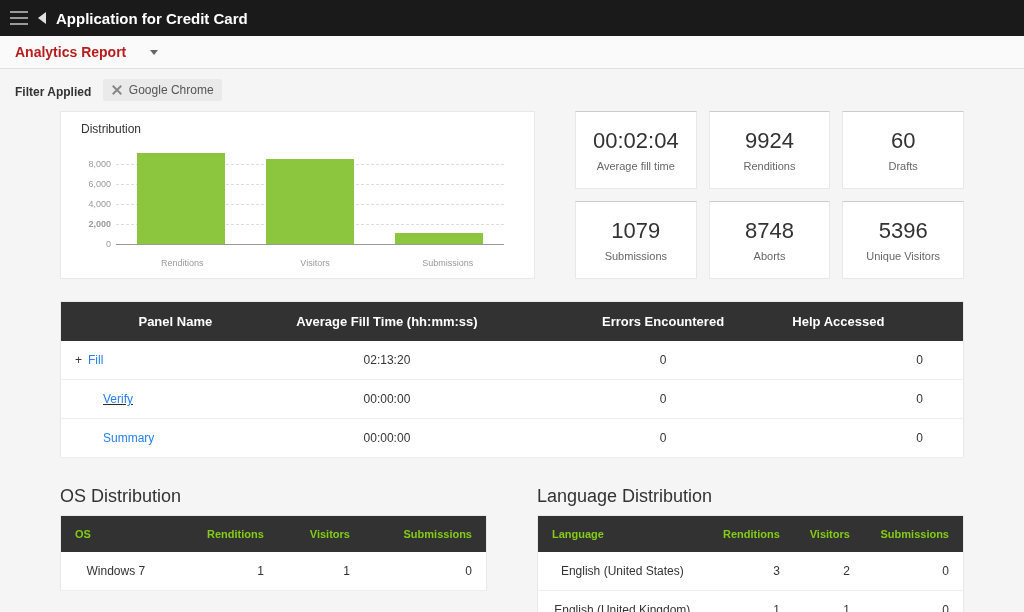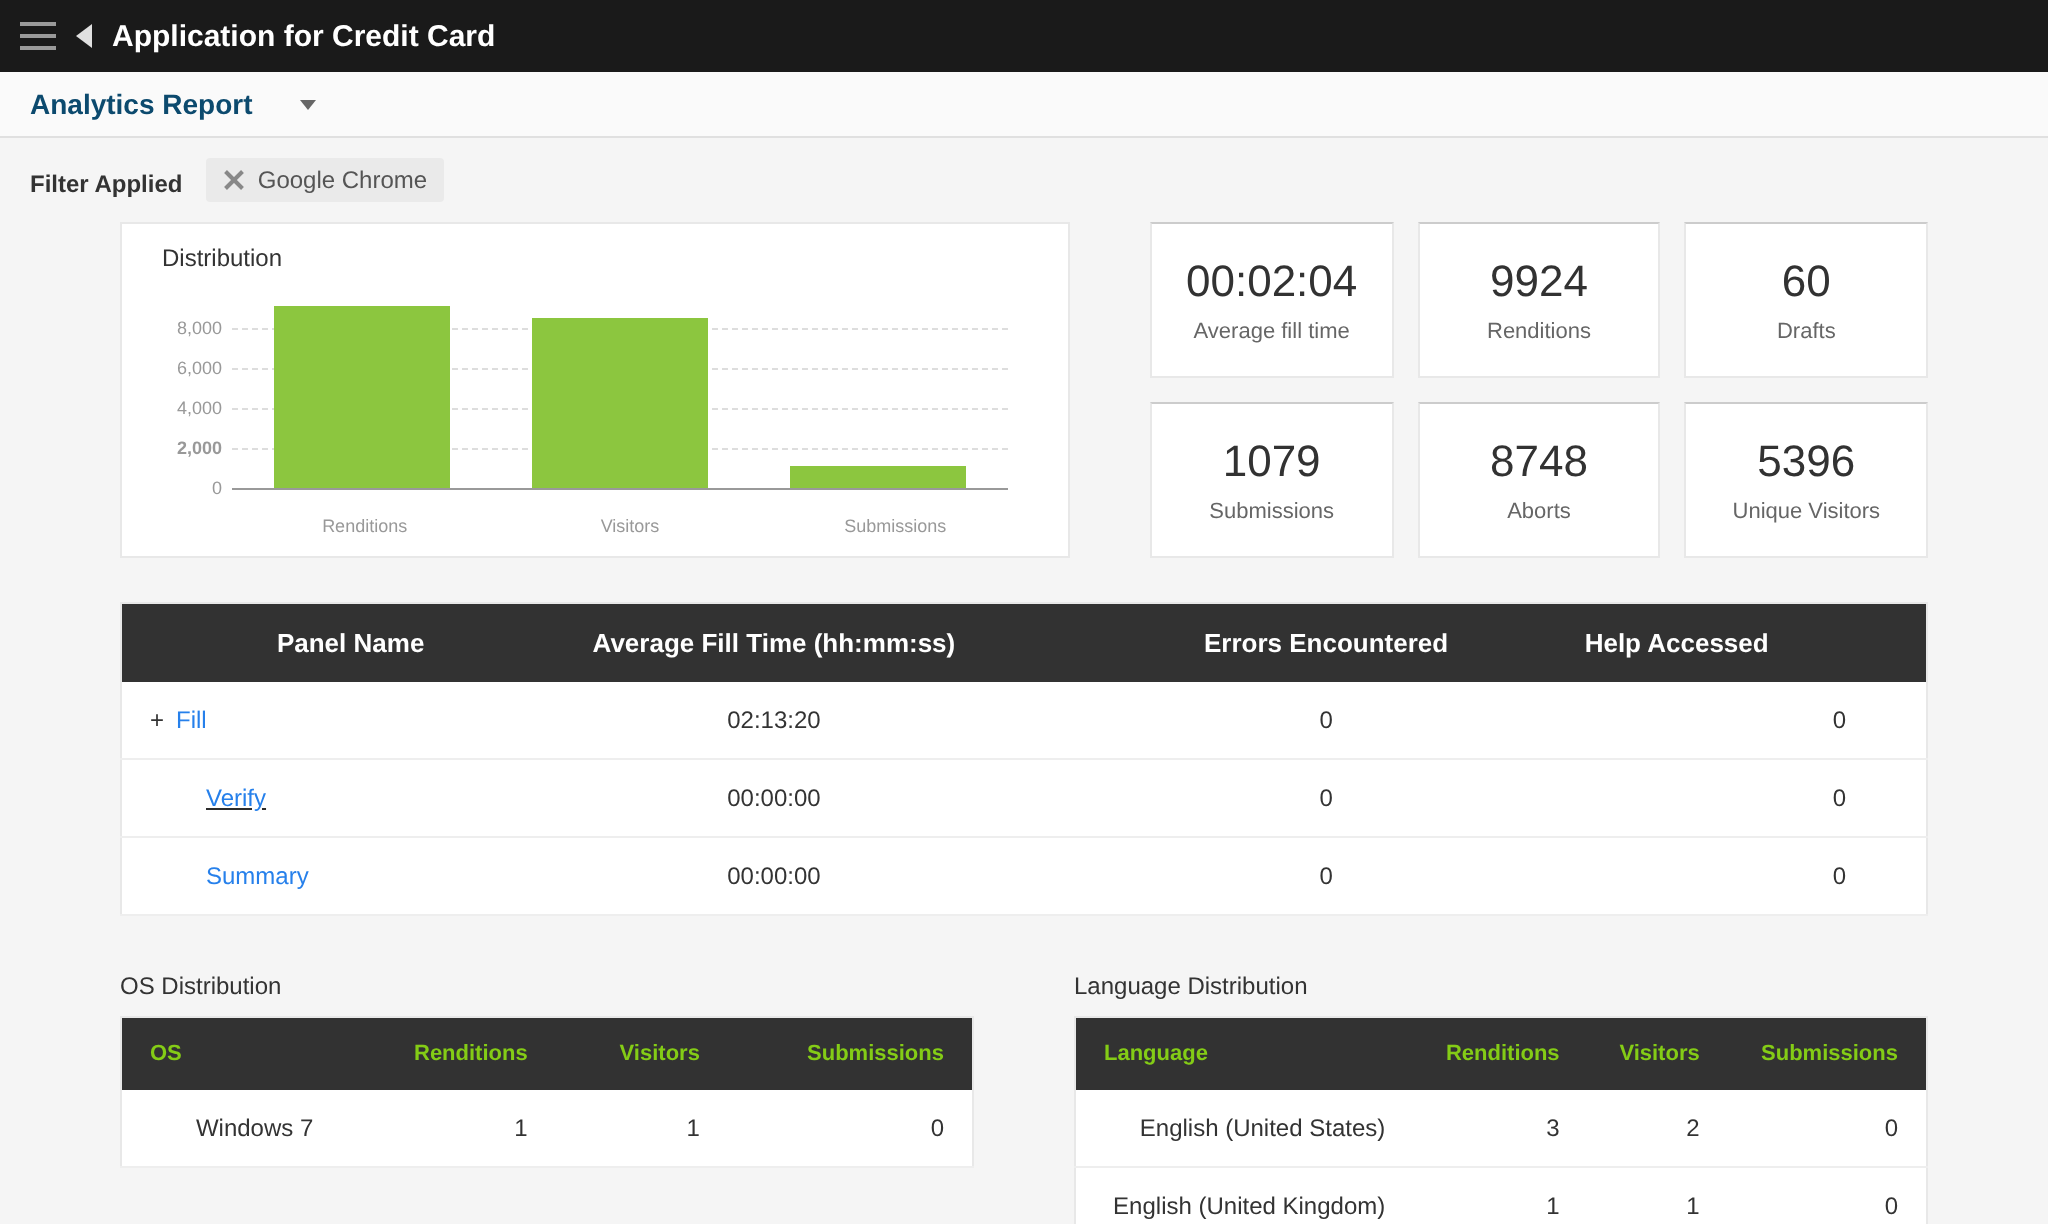--- a/index.html
+++ b/index.html
@@ -3,21 +3,21 @@
   <meta charset="utf-8">
   <style>
     *{box-sizing:border-box;margin:0;padding:0}
     body{font-family:-apple-system,'Segoe UI',Helvetica,Arial,sans-serif;font-size:13px;color:#2c2c2c;background:#f5f5f5}
     .topbar{background:#1a1a1a;color:#fff;display:flex;align-items:center;height:36px;padding:0 10px;gap:10px}
     .ham{width:18px;height:14px;display:flex;flex-direction:column;justify-content:space-between}
     .ham span{display:block;height:2px;background:#9a9a9a}
     .chev{width:0;height:0;border-top:6px solid transparent;border-bottom:6px solid transparent;border-right:8px solid #e0e0e0}
     .title{font-weight:600;font-size:15px}
     .subbar{background:#fafafa;border-bottom:1px solid #e0e0e0;padding:8px 15px}
-    .subbar .drop{font-size:14px;color:#0c4a6e;font-weight:600;display:inline-flex;align-items:center;gap:24px}
+    .subbar .drop{font-size:14px;color:#b91c1c;font-weight:600;display:inline-flex;align-items:center;gap:24px}
     .caret{width:0;height:0;border-left:4px solid transparent;border-right:4px solid transparent;border-top:5px solid #666}
     .filterbar{padding:10px 15px}
     .flabel{font-size:12px;font-weight:600;color:#333;margin-right:8px}
     .chip{display:inline-flex;align-items:center;background:#eaeaea;padding:4px 8px;font-size:12px;color:#555;border-radius:2px}
     .chip .x{margin-right:6px;width:12px;height:12px;position:relative}
     .chip .x::before,.chip .x::after{content:'';position:absolute;left:5px;top:0;width:2px;height:12px;background:#888}
     .chip .x::before{transform:rotate(45deg)} .chip .x::after{transform:rotate(-45deg)}
     .content{padding:0 60px 30px}
     .row1{display:flex;gap:40px;align-items:stretch}
     .card{background:#fff;border:1px solid #e8e8e8;padding:10px 20px 8px}
@@ -39,26 +39,26 @@
     .paneltbl{width:100%;border-collapse:collapse;margin-top:22px;background:#fff;border:1px solid #e8e8e8}
     .paneltbl thead th{background:#323232;color:#fff;font-size:13px;font-weight:600;padding:12px 14px;text-align:right}
     .paneltbl thead th:nth-child(2){text-align:center}
     .paneltbl thead th:nth-child(3),.paneltbl thead th:nth-child(4){text-align:center}
     .paneltbl tbody td{padding:12px 14px;border-bottom:1px solid #eee;font-size:12px}
     .paneltbl tbody td:nth-child(2),.paneltbl tbody td:nth-child(3),.paneltbl tbody td:nth-child(4){text-align:center;color:#333}
     .plink{color:#2680eb}
     .plus{color:#333;margin-right:6px}
     .row2{display:flex;gap:50px;margin-top:28px}
     .half{flex:1}
-    .sectitle{font-size:12px;color:#333;font-weight:400;margin-bottom:8px}
+    .sectitle{font-size:18px;color:#333;font-weight:400;margin-bottom:8px}
     .dtbl{width:100%;border-collapse:collapse;background:#fff;border:1px solid #e8e8e8}
     .dtbl thead th{background:#323232;color:#84cc16;font-size:11px;font-weight:600;padding:12px 14px;text-align:right}
     .dtbl thead th:first-child{text-align:left}
     .dtbl tbody td{padding:12px 14px;border-bottom:1px solid #eee;font-size:12px;text-align:right;color:#333}
-    .dtbl tbody td:first-child{text-align:right}
+    .dtbl tbody td:first-child{text-align:center}
   </style>
 </head>
 <body>
 
 <div class="topbar">
   <div class="ham">
       <span></span>
       <span></span>
       <span></span>
     </div>

